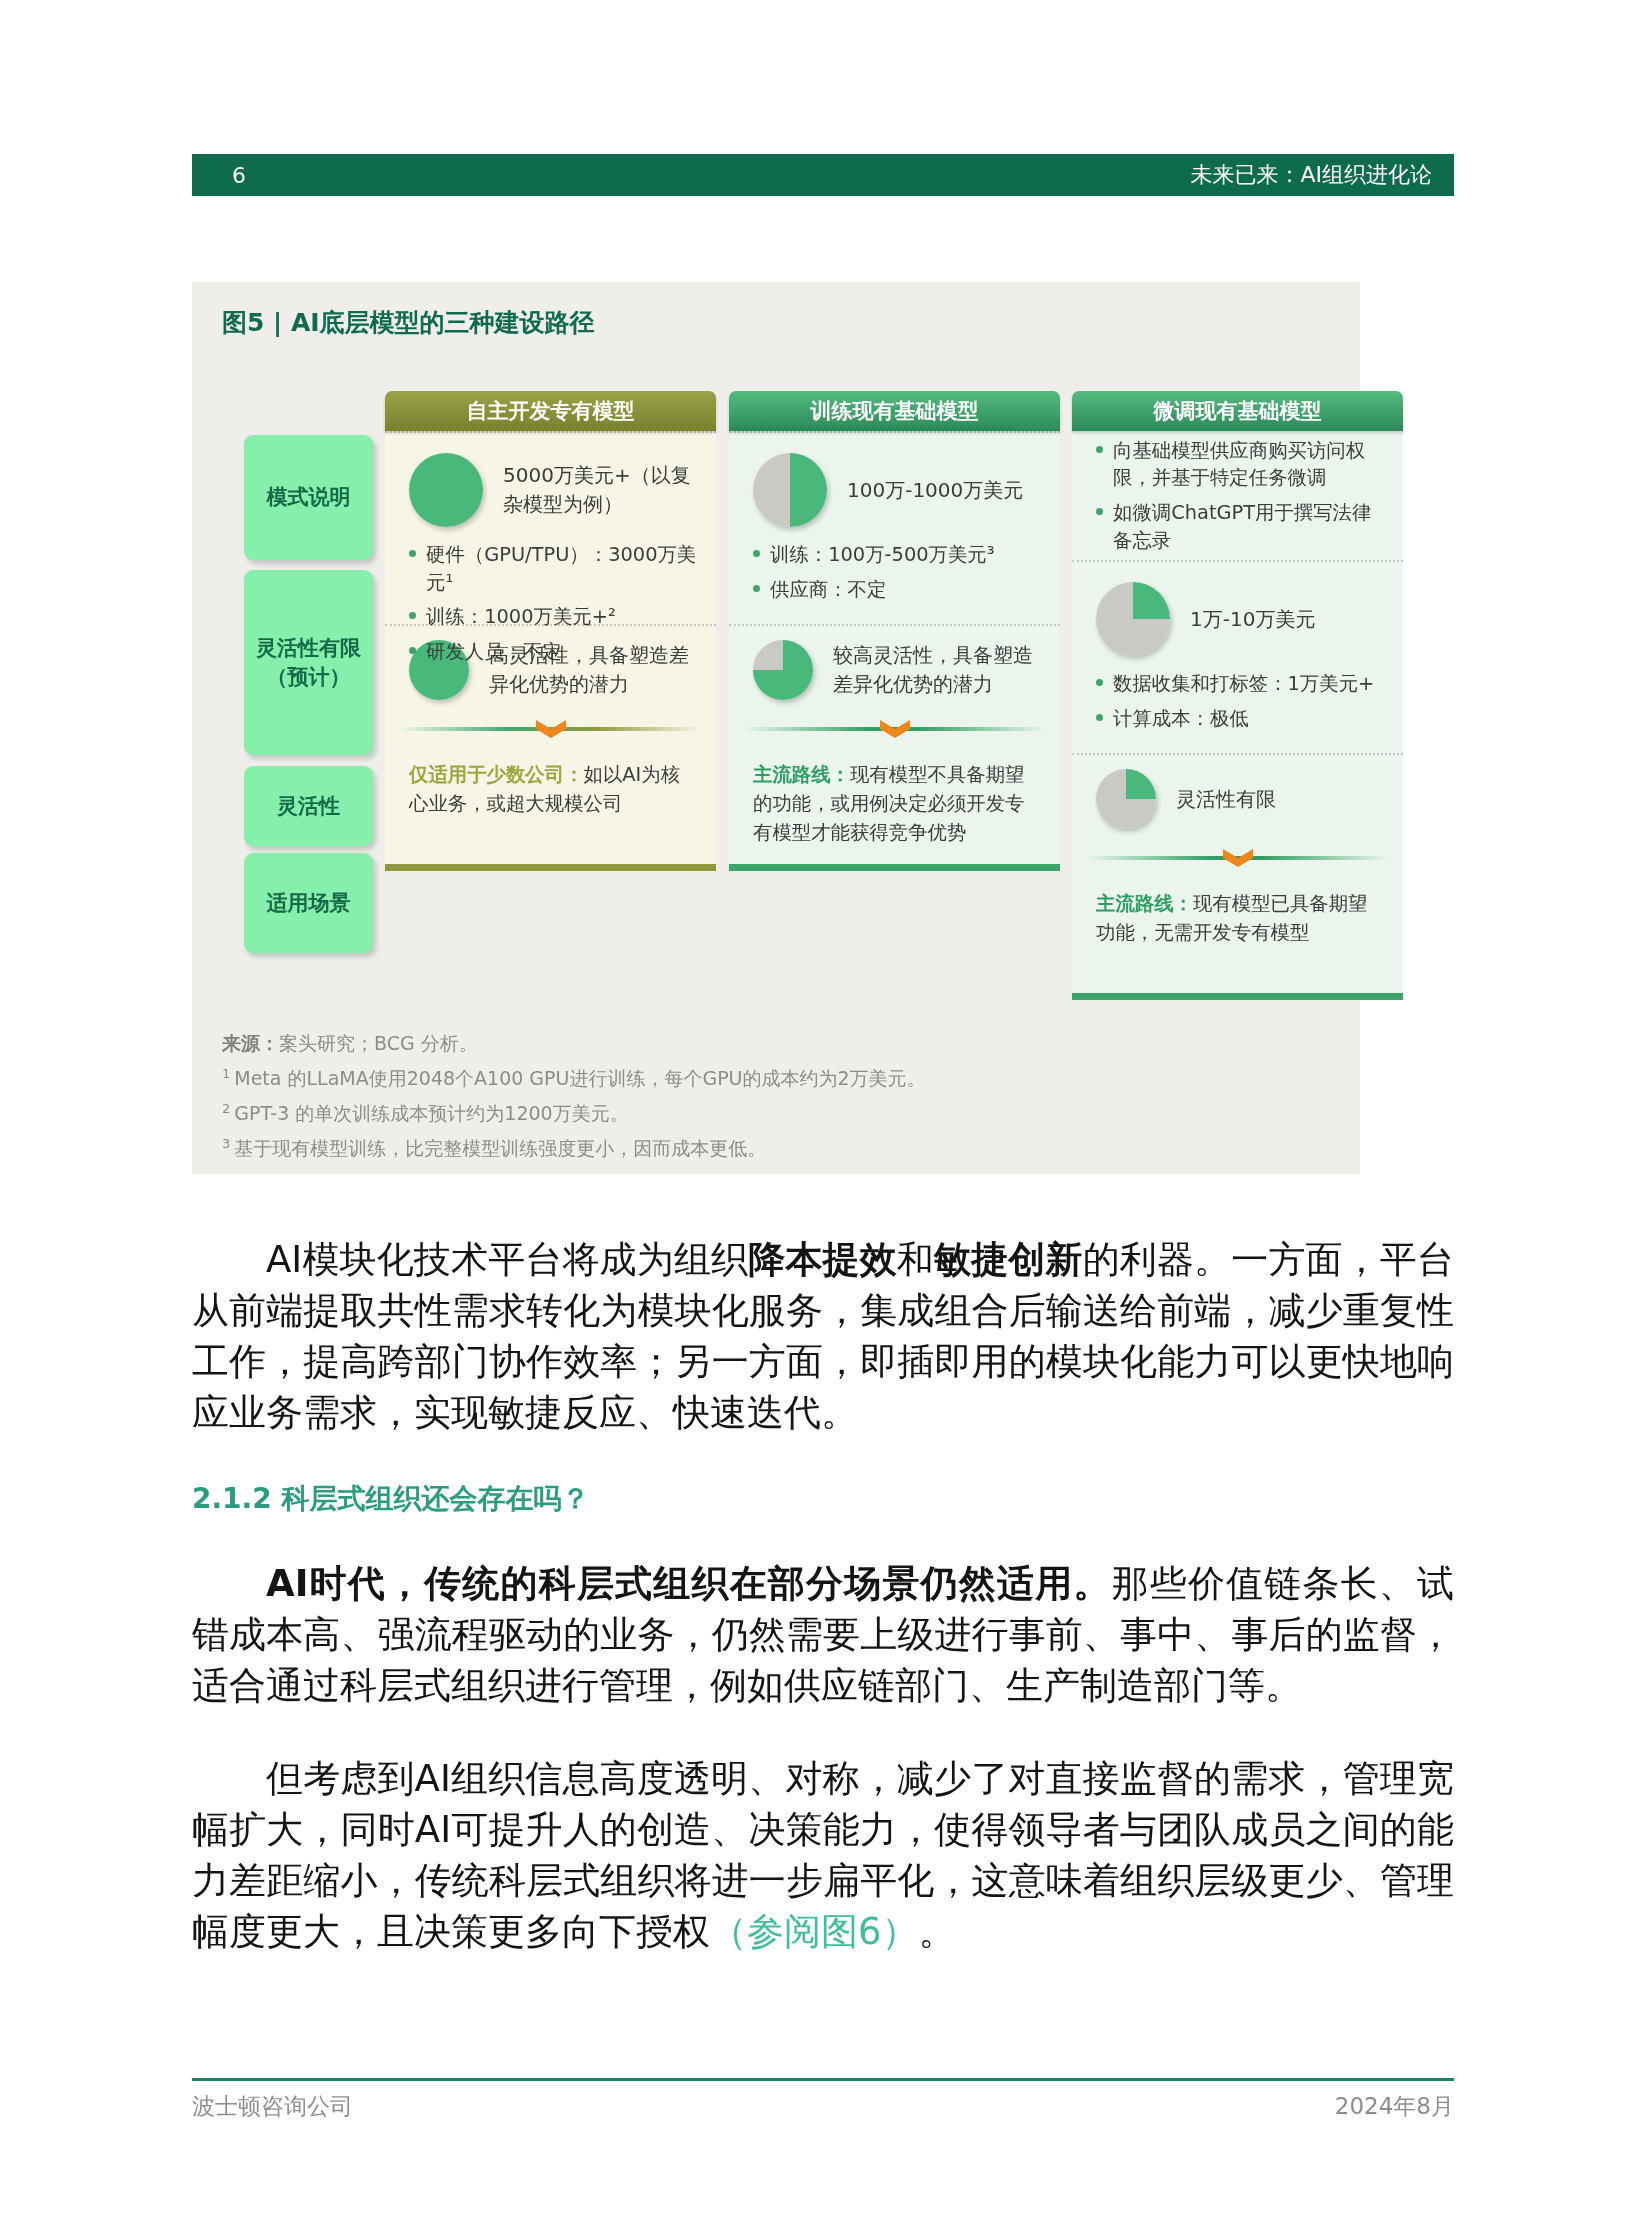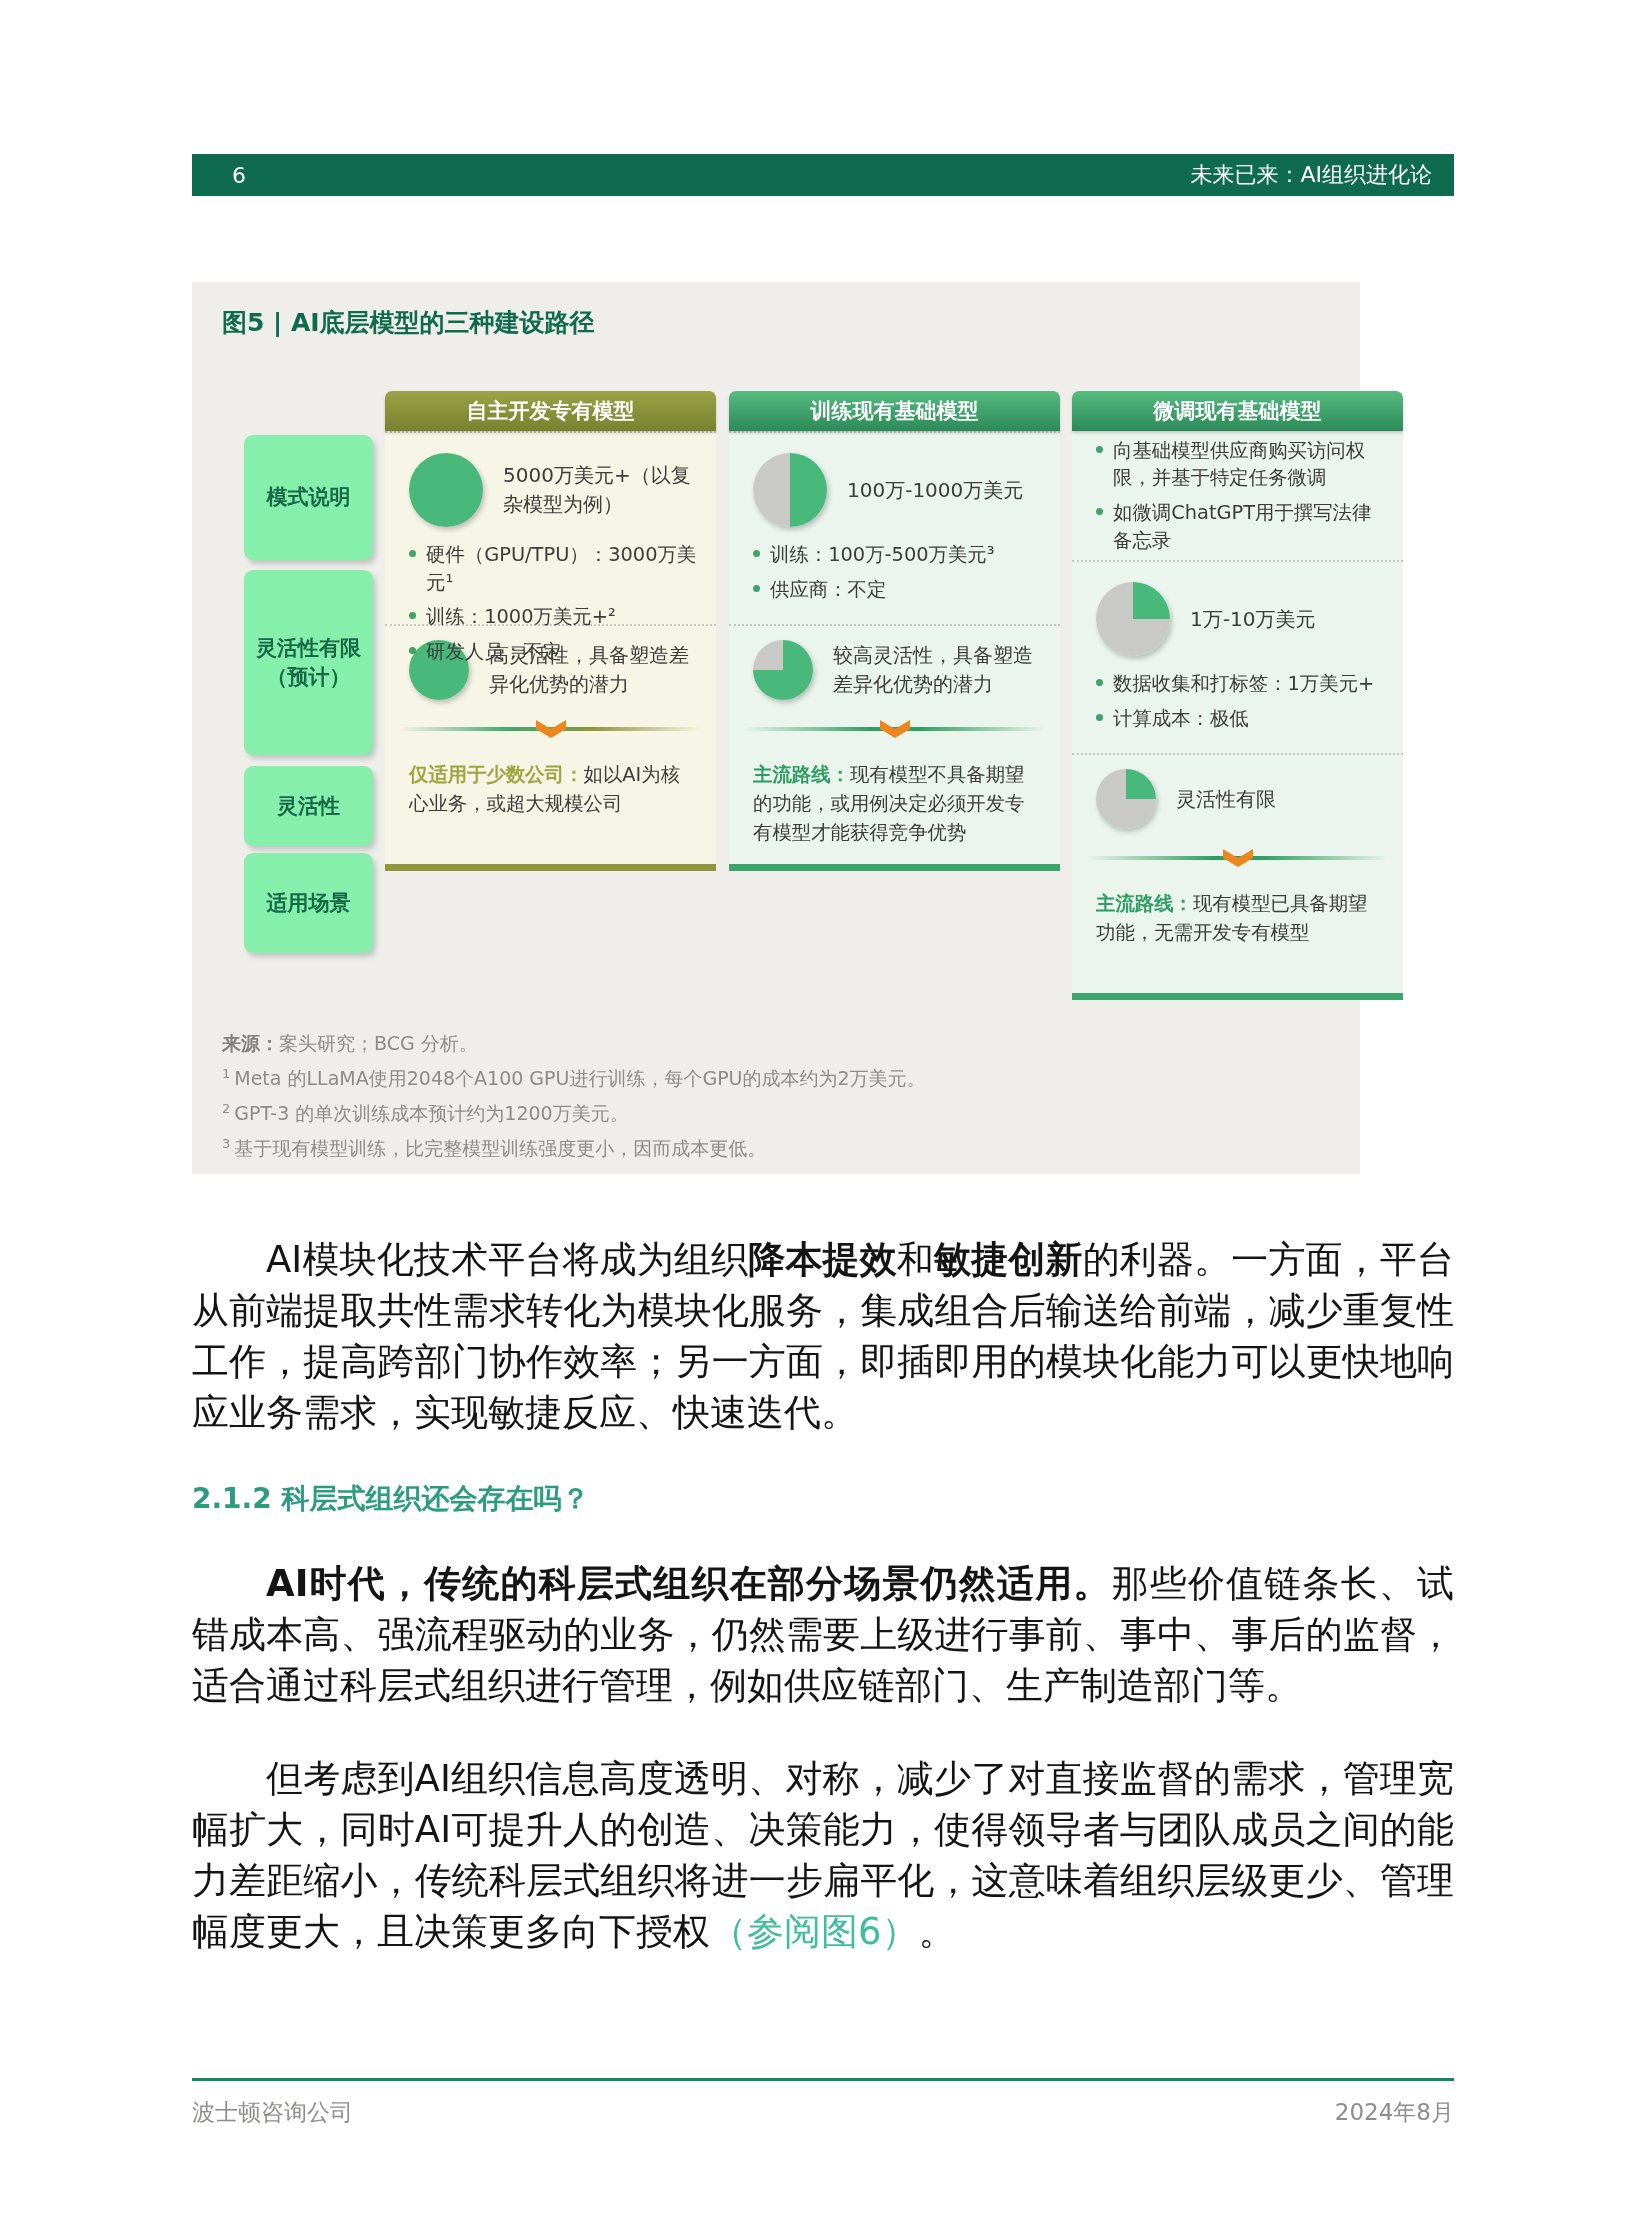--- a/index.html
+++ b/index.html
@@ -82,21 +82,21 @@
   .notes sup{font-size:13px;margin-right:4px;}
   
   .content{position:absolute;left:192px;top:1234px;width:1262px;color:#141414;}
   .content p{margin:0 0 42px;font-size:37px;line-height:51px;text-align:justify;text-indent:2em;}
   .content h3{margin:36px 0 40px;font-size:28px;font-weight:bold;color:#2B9C80;text-indent:0;}
   .content b{font-weight:bold;}
   .figlink{color:#3FBD9D;cursor:pointer;}
   
   .footer{
     position:absolute;left:192px;top:2078px;width:1262px;border-top:3px solid #13875F;
-    display:flex;justify-content:space-between;box-sizing:border-box;padding-top:16px;
+    display:flex;justify-content:space-between;box-sizing:border-box;padding-top:10px;
     color:#8D8D8B;font-size:23px;
   }
 </style>
 </head>
 <body>
 
 <div class="topbar">
   <span>6</span>
   <span class="ttl">未来已来：AI组织进化论</span>
 </div>

